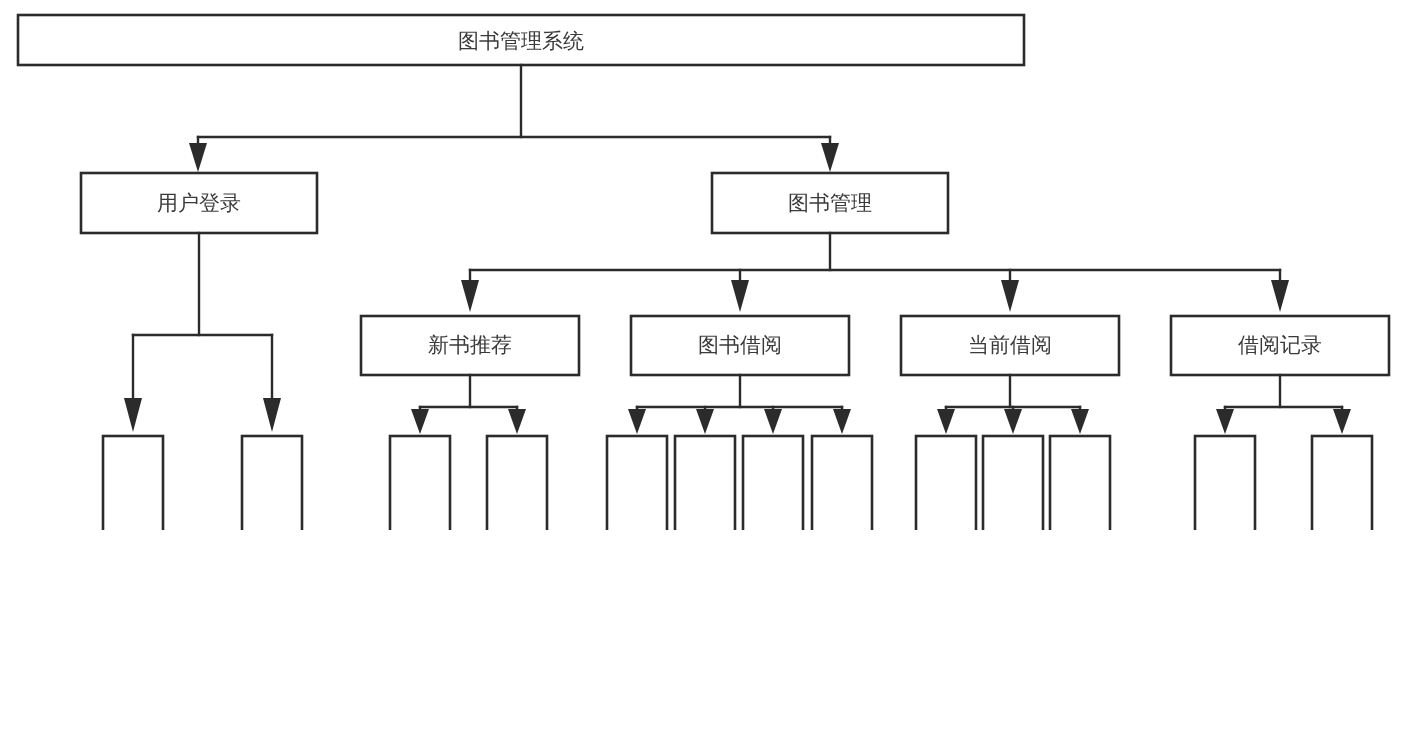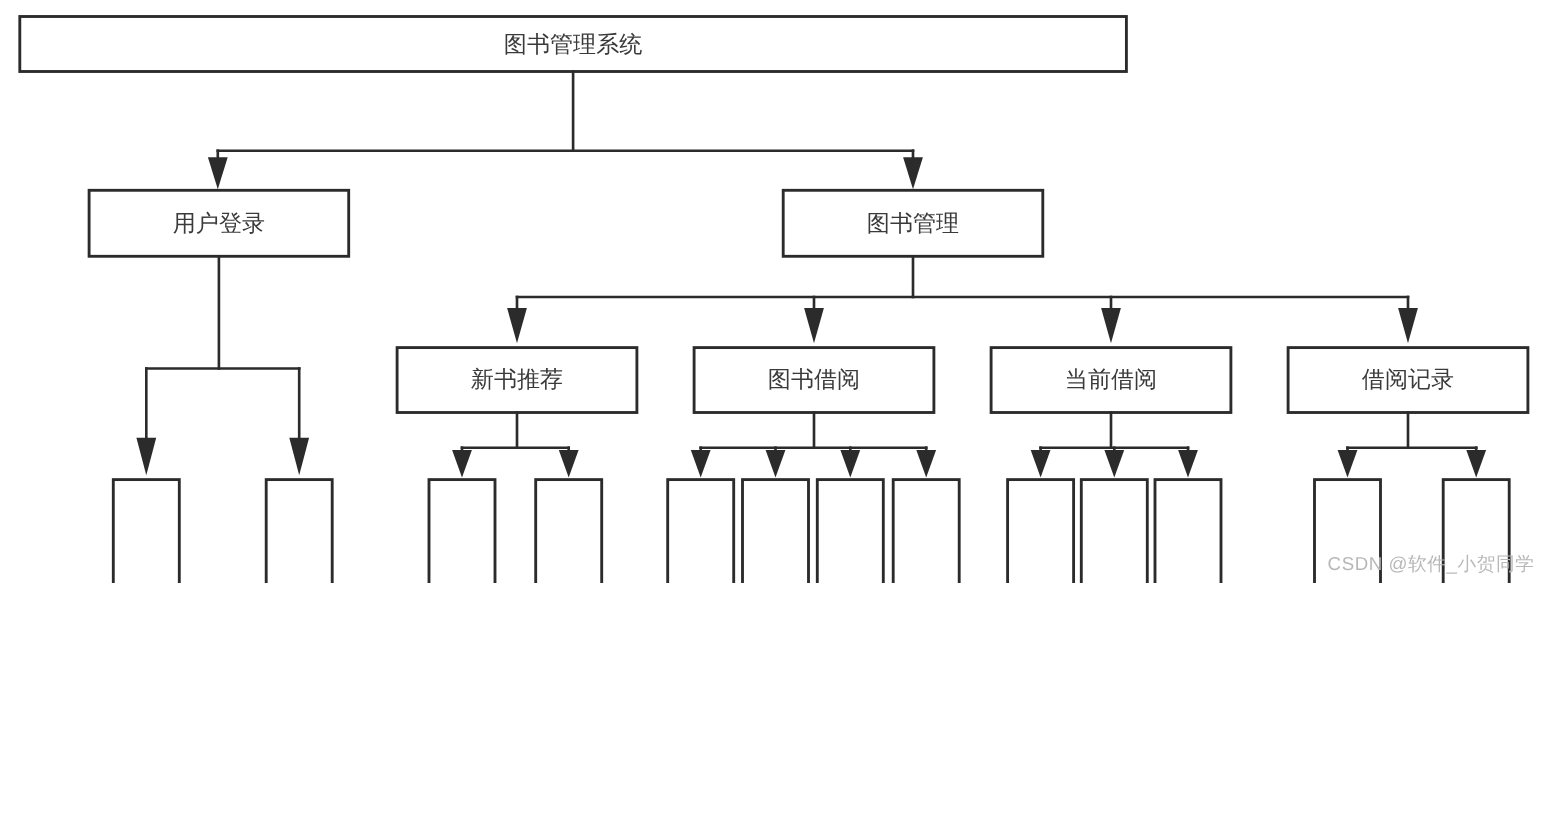--- a/index.html
+++ b/index.html
@@ -210,15 +210,14 @@
   <div class="leaf-label" style="left:743px; top:436px; width:60px; height:299px; align-items:flex-start;">编辑图书（管理员）</div>
   <div class="leaf-label" style="left:812px; top:436px; width:60px; height:299px;">借阅图书</div>
 
   <div class="leaf-label" style="left:916px; top:436px; width:60px; height:299px;">查询图书</div>
   <div class="leaf-label" style="left:983px; top:436px; width:60px; height:299px;">归还图书</div>
   <div class="leaf-label" style="left:1050px; top:436px; width:60px; height:299px; align-items:flex-start;">确认归还（管理员）</div>
 
   <div class="leaf-label" style="left:1195px; top:436px; width:60px; height:299px;">新增借阅记录</div>
   <div class="leaf-label" style="left:1312px; top:436px; width:60px; height:299px;">查询借阅记录</div>
 
-  <div class="watermark">CSDN @软件_小贺同学</div>
 
 </div>
 
 </body></html>

